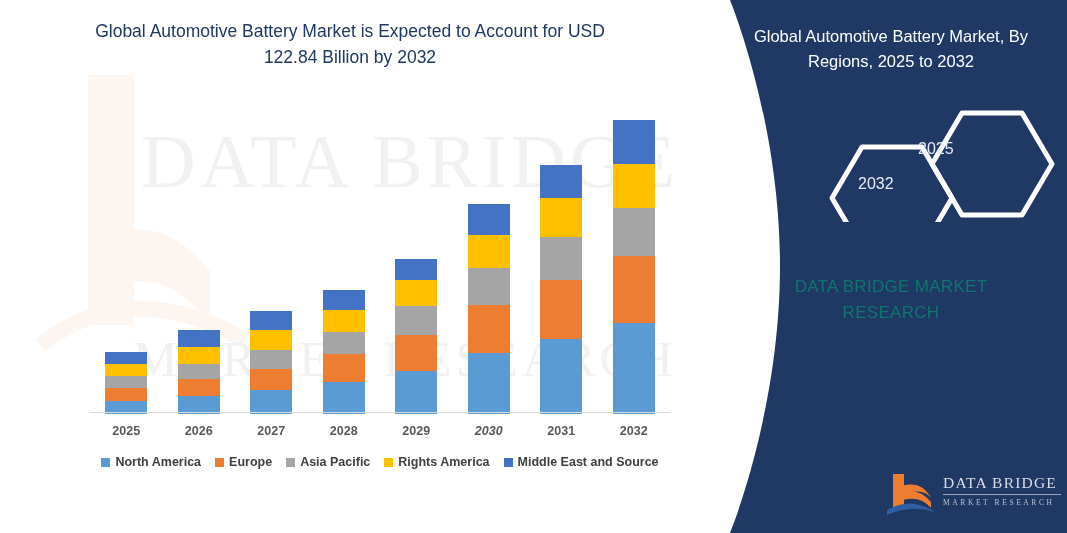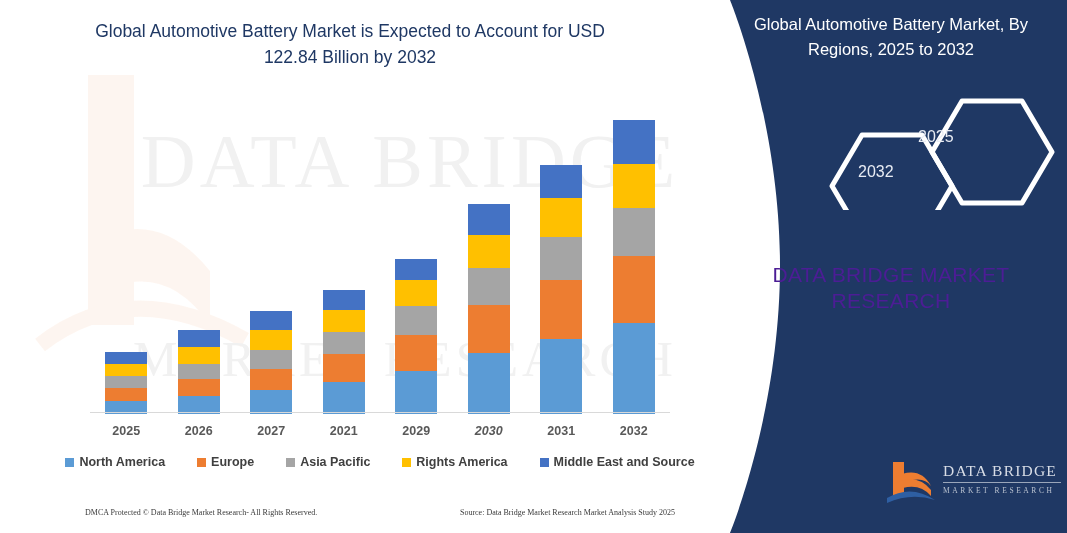--- a/index.html
+++ b/index.html
@@ -102,21 +102,21 @@
     color: #595959;
   }
 
   #legend {
     position: absolute;
     left: 90px; top: 455px;
     width: 580px;
     display: flex;
     justify-content: center;
     align-items: center;
-    gap: 32px;
+    gap: 14px;
     flex-wrap: nowrap;
   }
   .legend-item { display: flex; align-items: center; gap: 5px; white-space: nowrap; }
   .legend-swatch { width: 9px; height: 9px; display: inline-block; }
   .legend-label { font-size: 12.5px; font-weight: bold; color: #404040; }
 
   #footer {
     position: absolute;
     left: 85px; top: 508px;
     width: 590px;
@@ -130,21 +130,21 @@
   
   #right-panel {
     position: absolute;
     left: 660px; top: 0;
     width: 407px; height: 533px;
     pointer-events: none;
   }
   #right-panel svg { display: block; }
   #right-content {
     position: absolute;
-    left: 715px; top: 0;
+    left: 715px; top: 12px;
     width: 352px; height: 515px;
   }
   #panel-heading {
     position: absolute;
     left: 10px; top: 12px;
     width: 332px;
     text-align: center;
     color: #ffffff;
     font-size: 16.5px;
     line-height: 25px;
@@ -156,22 +156,22 @@
     color: #e8ecf4;
     font-size: 16px;
   }
   #hex-2025-label { left: 203px; top: 128px; }
   #hex-2032-label { left: 143px; top: 163px; }
   #brand-lines {
     position: absolute;
     left: 20px; top: 262px;
     width: 312px;
     text-align: center;
-    color: #4c1d95;
-    font-size: 21px;
+    color: #0f766e;
+    font-size: 17px;
     line-height: 26px;
     letter-spacing: 0.3px;
   }
   #logo { position: absolute; left: 170px; top: 458px; width: 180px; height: 52px; }
   #logo-text { position: absolute; left: 58px; top: 4px; }
   #logo-name {
     color: #d8dde6; font-size: 15.5px; letter-spacing: 1.2px;
     font-family: "Liberation Serif", serif;
   }
   #logo-rule { width: 118px; height: 1px; background: #9aa6ba; margin: 2px 0 3px 0; }
@@ -270,21 +270,21 @@
             <div class="seg" style="background: rgb(255, 192, 0); height: 15.0407%;"></div>
             <div class="seg" style="background: rgb(68, 114, 196); height: 15.0407%;"></div>
           </div>
         </div>
       </div>
     <div id="axis-line"></div>
     <div id="x-labels">
         <div class="x-label" style="left: 1.25px;">2025</div>
         <div class="x-label" style="left: 73.75px;">2026</div>
         <div class="x-label" style="left: 146.25px;">2027</div>
-        <div class="x-label" style="left: 218.75px;">2021</div>
+        <div class="x-label" style="left: 218.75px;">2028</div>
         <div class="x-label" style="left: 291.25px;">2029</div>
         <div class="x-label" style="left: 363.75px; font-style: italic;">2030</div>
         <div class="x-label" style="left: 436.25px;">2031</div>
         <div class="x-label" style="left: 508.75px;">2032</div>
       </div>
 
     <div id="legend">
         <div class="legend-item">
           <span class="legend-swatch" style="background: rgb(91, 155, 213);"></span>
           <span class="legend-label">North America</span>
@@ -300,24 +300,20 @@
         <div class="legend-item">
           <span class="legend-swatch" style="background: rgb(255, 192, 0);"></span>
           <span class="legend-label">Rights America</span>
         </div>
         <div class="legend-item">
           <span class="legend-swatch" style="background: rgb(68, 114, 196);"></span>
           <span class="legend-label">Middle East and Source</span>
         </div>
       </div>
 
-    <div id="footer">
-      <span>DMCA Protected © Data Bridge Market Research- All Rights Reserved.</span>
-      <span>Source: Data Bridge Market Research  Market Analysis Study 2025</span>
-    </div>
   </div>
 
   <div id="right-panel">
     <svg width="407" height="533" viewBox="0 0 407 533">
       <path d="M407 0 L70 0 C 70 0, 120 120, 120 266 C 120 412, 70 533, 70 533 L407 533 Z" fill="#1f3864"></path>
     </svg>
   </div>
 
   <div id="right-content">
     <div id="panel-heading">Global Automotive Battery Market, By Regions, 2025 to 2032</div>

